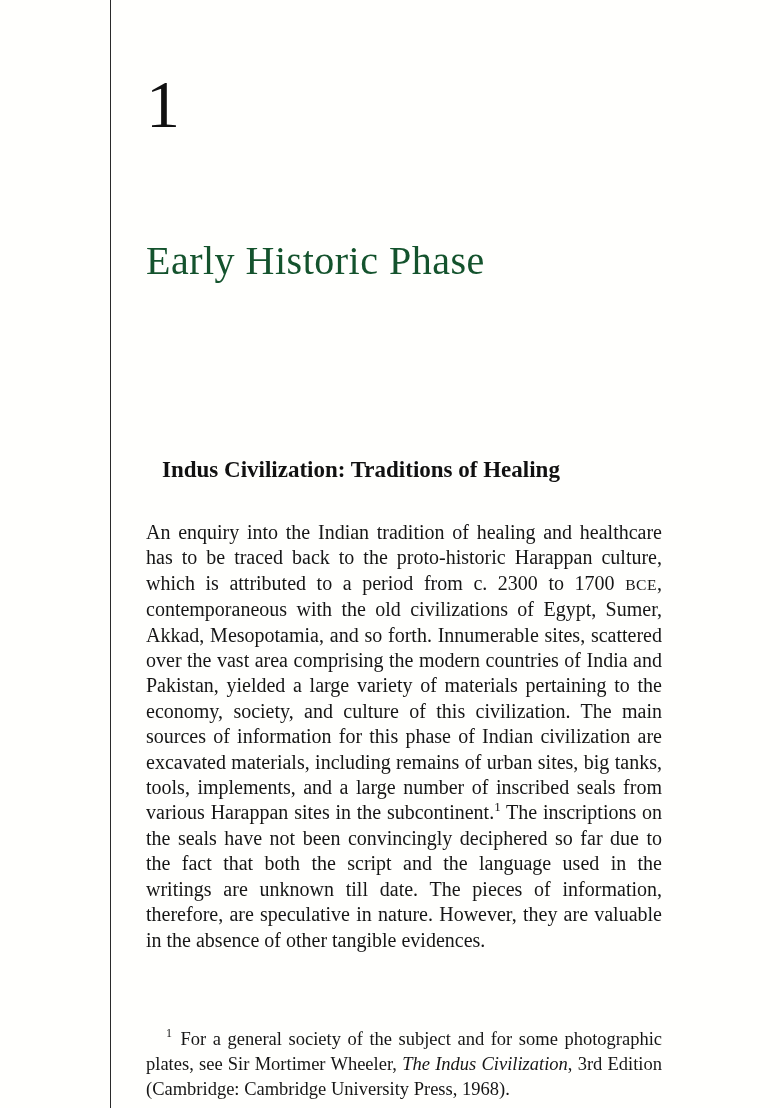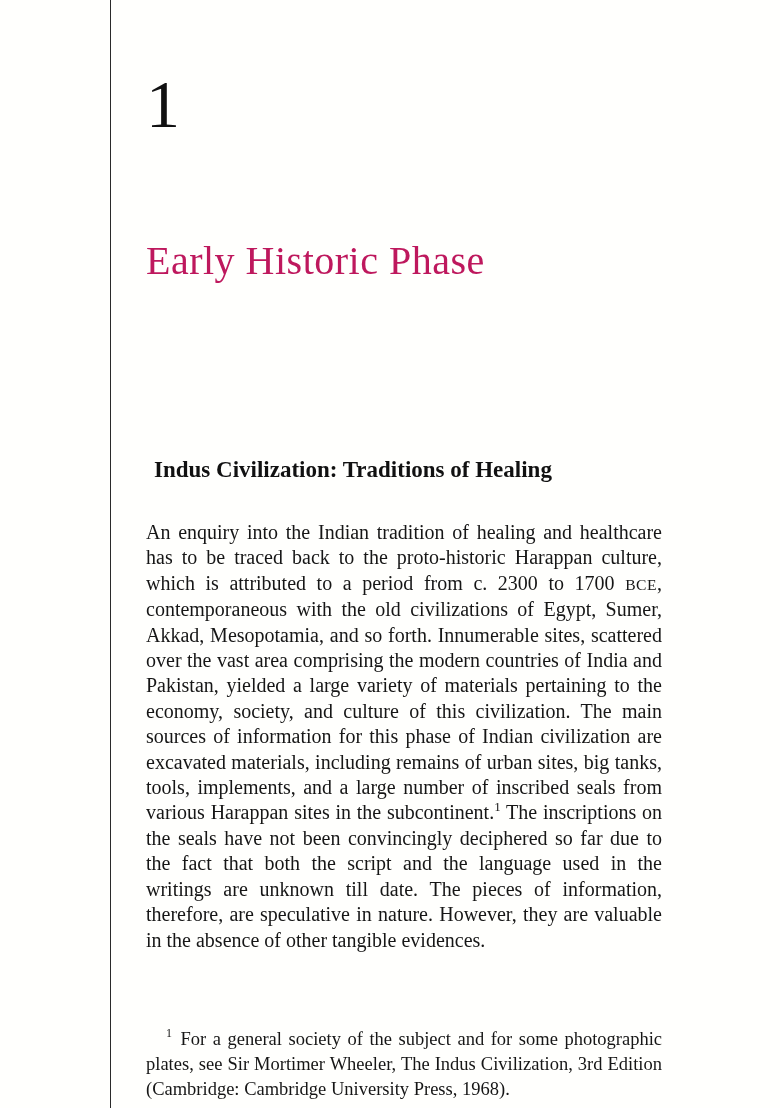--- a/index.html
+++ b/index.html
@@ -41,25 +41,25 @@
     color: #111;
   }
   .chapter-title {
     position: absolute;
     left: 0;
     top: 212px;
     font-size: 40px;
     line-height: 1.1;
     font-weight: 400;
     letter-spacing: 0.5px;
-    color: #be185d;
+    color: #14532d;
   }
   .section-heading {
     position: absolute;
-    left: 8px;
+    left: 16px;
     top: 438px;
     font-size: 23px;
     font-weight: 700;
     color: #111;
   }
   .body-paragraph {
     position: absolute;
     left: 0;
     top: 500px;
     width: 516px;
@@ -88,21 +88,21 @@
     text-align: justify;
     text-indent: 20px;
     color: #161616;
   }
   .footnote sup.fn-marker {
     font-size: 0.65em;
     vertical-align: super;
     line-height: 0;
     margin-right: 2px;
   }
-  .italic { }
+  .italic { font-style: italic; }
 </style>
 </head>
 <body>
 
 <div class="page">
 
   <div class="margin-rule"></div>
 
   <div class="content">
 

